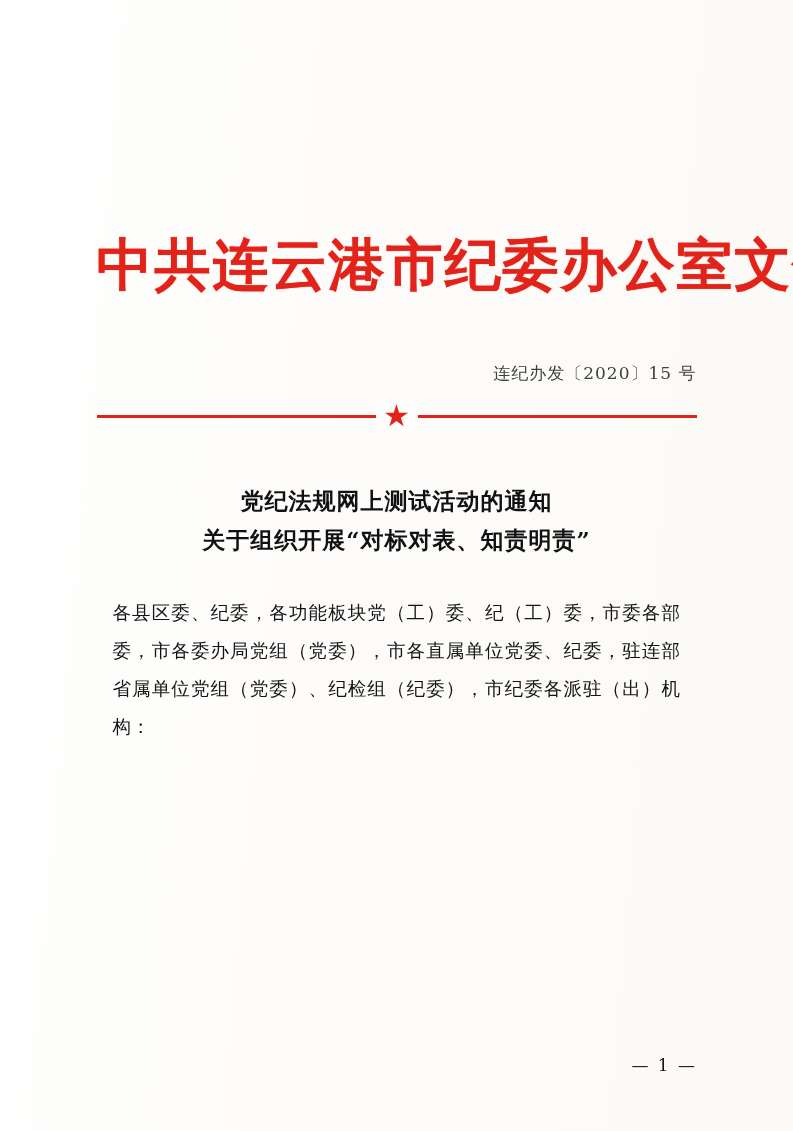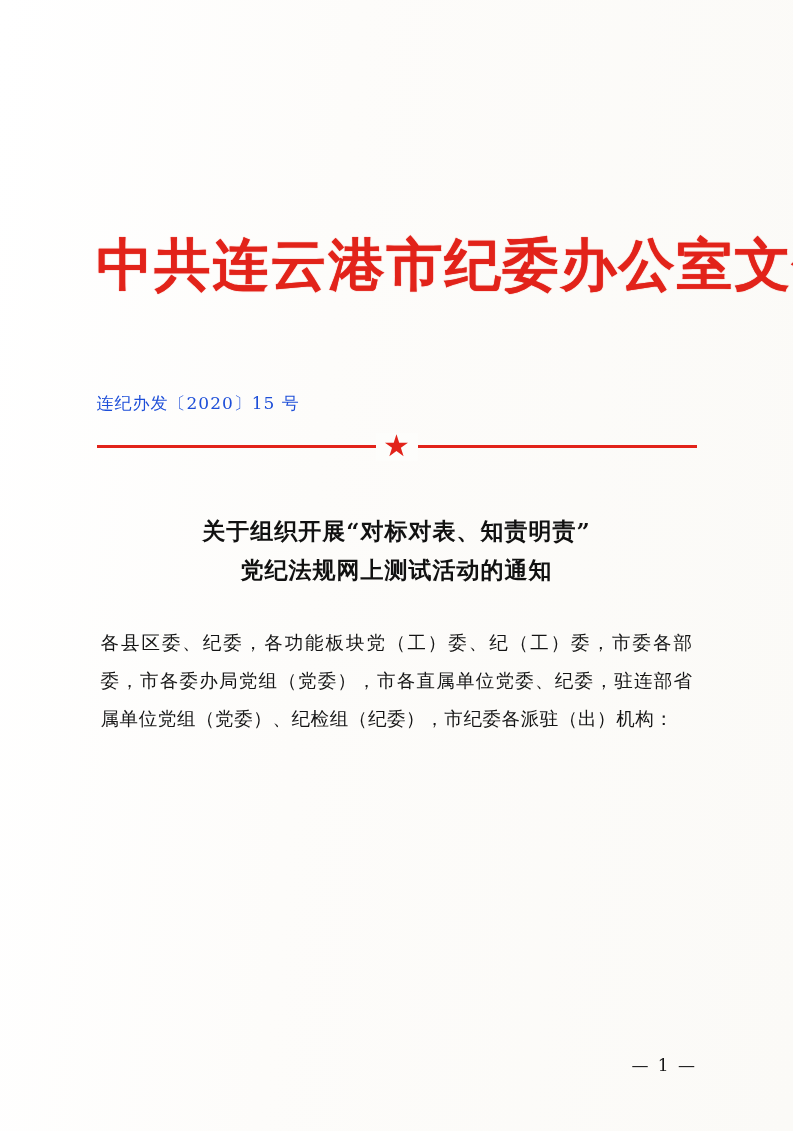--- a/index.html
+++ b/index.html
@@ -36,25 +36,25 @@
     color: #e2231a;
     font-family: "DejaVu Serif", serif;
     font-weight: bold;
     font-size: 56px;
     letter-spacing: 2px;
     line-height: 1.15;
     text-shadow: 0 0 1px #e2231a;
     white-space: nowrap;
   }
   .doc-number {
-    margin-top: 96px;
-    text-align: left;
+    margin-top: 66px;
+    text-align: right;
     font-size: 17px;
     letter-spacing: 1px;
-    color: #1d4ed8;
+    color: #404040;
     font-family: "DejaVu Serif", serif;
   }
   .red-rule-wrap {
     position: relative;
     margin-top: 18px;
     height: 26px;
   }
   .red-rule {
     position: absolute;
     top: 12px;
@@ -88,21 +88,21 @@
   }
   .doc-body {
     margin-top: 34px;
     font-size: 18.5px;
     line-height: 2.06;
     color: #141414;
     text-align: justify;
     letter-spacing: 0.6px;
   }
   .doc-body p {
-    margin: 4px;
+    margin: 16px;
   }
   .indent {
     text-indent: 2em;
   }
   .page-number {
     position: absolute;
     right: 96px;
     bottom: 56px;
     font-size: 17px;
     color: #151515;
@@ -120,22 +120,22 @@
     <div class="doc-header">中共连云港市纪委办公室文件</div>
 
     <div class="doc-number">连纪办发〔2020〕15 号</div>
 
     <div class="red-rule-wrap">
       <div class="red-rule"></div>
       <div class="red-star">★</div>
     </div>
 
     <div class="doc-title">
+      <div>党纪法规网上测试活动的通知</div>
       <div>关于组织开展“对标对表、知责明责”</div>
-      <div>党纪法规网上测试活动的通知</div>
     </div>
 
     <div class="doc-body">
       <p>各县区委、纪委，各功能板块党（工）委、纪（工）委，市委各部委，市各委办局党组（党委），市各直属单位党委、纪委，驻连部省属单位党组（党委）、纪检组（纪委），市纪委各派驻（出）机构：</p>
     </div>
 
   </div>
 
   <div class="page-number">— 1 —</div>
 </div>

